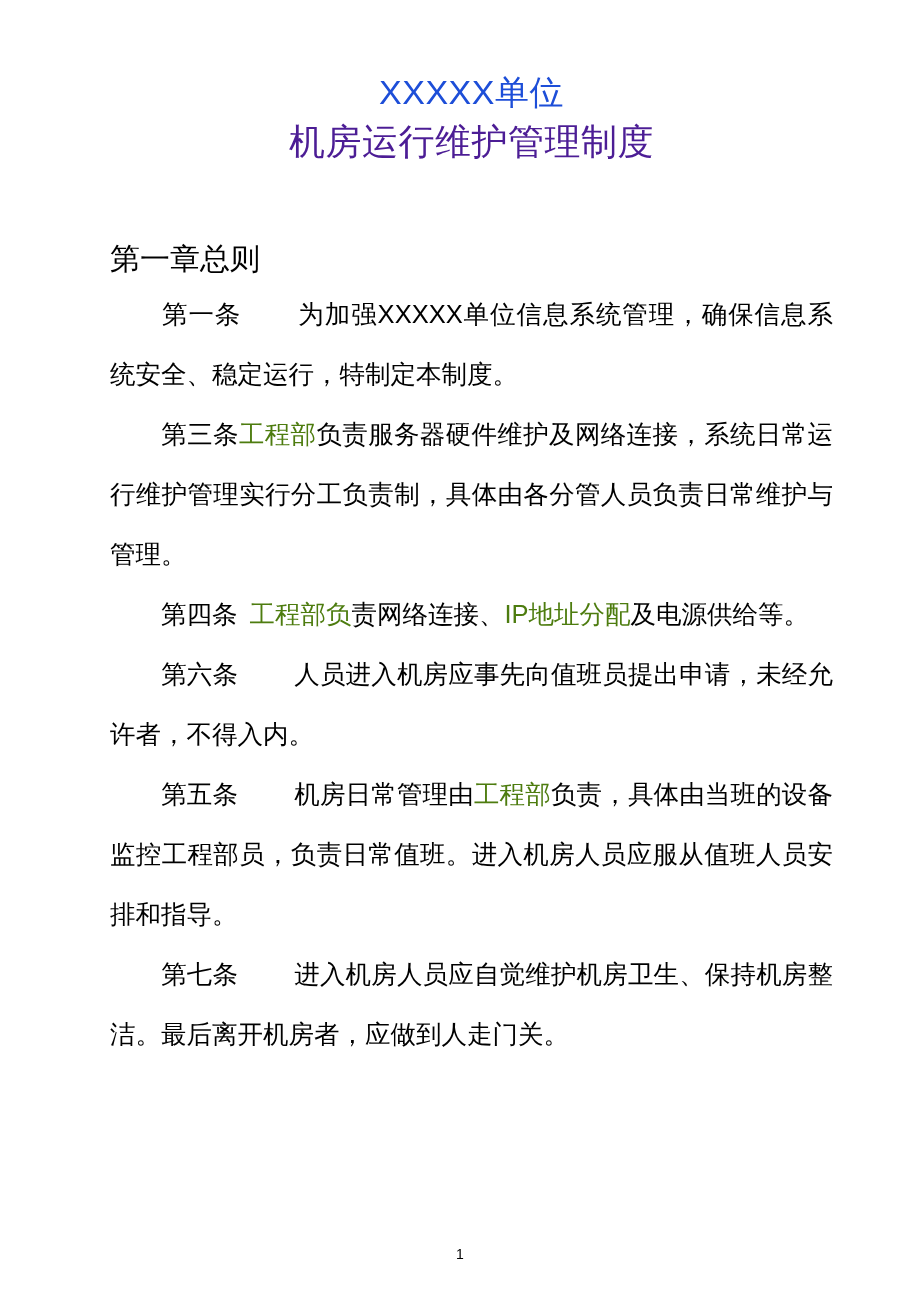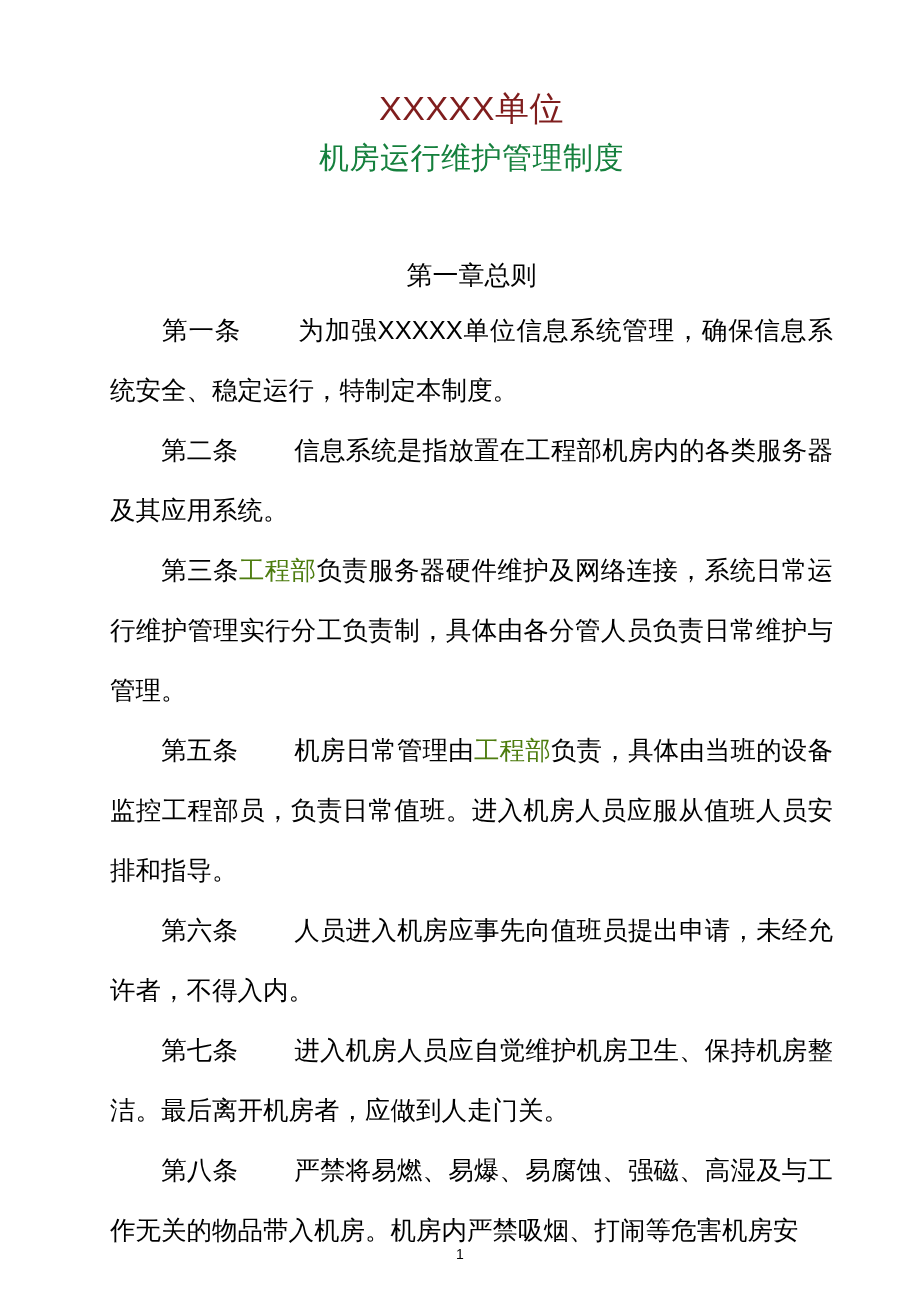--- a/index.html
+++ b/index.html
@@ -26,34 +26,33 @@
     width: 723px;
   }
   .title-block {
     padding-top: 68px;
     text-align: center;
   }
   .title-line-1 {
     font-size: 34px;
     line-height: 48px;
     letter-spacing: 0.5px;
-    color: #7f1d1d;
+    color: #1d4ed8;
     white-space: nowrap;
-    margin-top: 16px;
   }
   .title-line-2 {
-    font-size: 30px;
+    font-size: 36px;
     line-height: 52px;
     letter-spacing: 0.5px;
-    color: #15803d;
+    color: #4c1d95;
     white-space: nowrap;
   }
   .chapter-heading {
-    text-align: center;
-    font-size: 26px;
+    text-align: left;
+    font-size: 30px;
     line-height: 50px;
     color: #000;
   }
   .chapter-1 {
     margin-top: 66px;
   }
   .chapter-2 {
     margin-top: 0px;
   }
   .para {
@@ -99,31 +98,30 @@
 
     <div class="title-block">
       <div class="title-line-1">XXXXX单位</div>
       <div class="title-line-2">机房运行维护管理制度</div>
     </div>
 
     <div class="chapter-heading chapter-1">第一章总则</div>
 
     <div class="para"><span class="indent-2"></span><span>第一条</span><span class="indent-wide"></span><span>为加强XXXXX单位信息系统管理，确保信息系统安全、稳定运行，特制定本制度。</span></div>
 
-    <div class="para"><span class="indent-2"></span><span>第二条</span><span class="indent-wide"></span><span>信息系统是指放置在工程部机房内的各类服务器及其应用系统。</span></div>
 
     <div class="para"><span class="indent-2"></span><span>第三条</span><span class="red">工程部</span><span>负责服务器硬件维护及网络连接，系统日常运行维护管理实行分工负责制，具体由各分管人员负责日常维护与管理。</span></div>
 
+    <div class="para"><span class="indent-2"></span><span>第四条</span><span class="indent-small"></span><span class="red">工程部负</span><span>责网络连接、</span><span class="red">IP地址分配</span><span>及电源供给等。</span></div>
 
+
+    <div class="para"><span class="indent-2"></span><span>第六条</span><span class="indent-wide"></span><span>人员进入机房应事先向值班员提出申请，未经允许者，不得入内。</span></div>
 
     <div class="para"><span class="indent-2"></span><span>第五条</span><span class="indent-wide"></span><span>机房日常管理由</span><span class="red">工程部</span><span>负责，具体由当班的设备监控工程部员，负责日常值班。进入机房人员应服从值班人员安排和指导。</span></div>
 
-    <div class="para"><span class="indent-2"></span><span>第六条</span><span class="indent-wide"></span><span>人员进入机房应事先向值班员提出申请，未经允许者，不得入内。</span></div>
-
     <div class="para"><span class="indent-2"></span><span>第七条</span><span class="indent-wide"></span><span>进入机房人员应自觉维护机房卫生、保持机房整洁。最后离开机房者，应做到人走门关。</span></div>
 
-    <div class="para"><span class="indent-2"></span><span>第八条</span><span class="indent-wide"></span><span>严禁将易燃、易爆、易腐蚀、强磁、高湿及与工作无关的物品带入机房。机房内严禁吸烟、打闹等危害机房安</span></div>
 
   </div>
 
   <div class="page-number">1</div>
 
 </div>
 
 </body></html>

